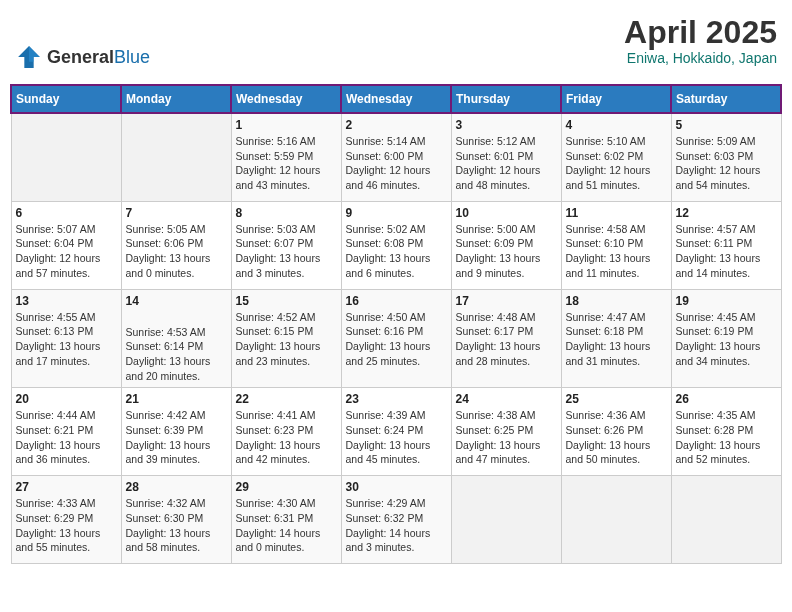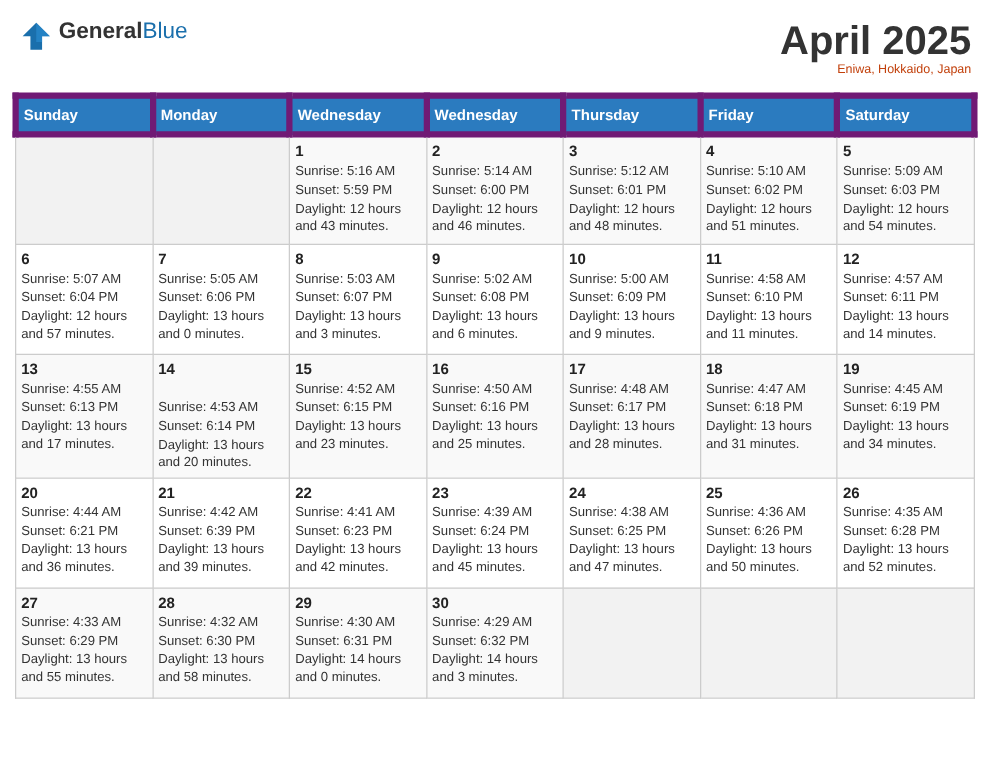--- a/index.html
+++ b/index.html
@@ -12,22 +12,23 @@
     }
     .header {
       display: flex;
       justify-content: space-between;
       align-items: flex-start;
       margin-bottom: 8px;
       padding: 5px 5px 5px 5px;
     }
     .logo {
       display: flex;
-      align-items: flex-start;
+      align-items: center;
       gap: 4px;
+      margin-top: 28px;
     }
     .logo-text-general {
       font-size: 18px;
       font-weight: bold;
       color: #333;
       line-height: 1;
     }
     .logo-text-blue {
       font-size: 18px;
       font-weight: normal;
@@ -41,36 +42,36 @@
     .title-block {
       text-align: right;
     }
     .calendar-title {
       font-size: 32px;
       font-weight: bold;
       color: #333;
       line-height: 1.1;
     }
     .calendar-subtitle {
-      font-size: 10px;
-      color: #c2410c;
+      font-size: 14px;
+      color: #0f766e;
     }
     table {
       width: 100%;
       border-collapse: collapse;
       font-size: 11px;
     }
     thead tr th {
       background-color: #2b7bbf;
       color: #fff;
       font-size: 12px;
       font-weight: bold;
       padding: 6px 4px;
       text-align: left;
-      border: 5px solid #701a75;
+      border: 2px solid #701a75;
     }
     tbody tr td {
       border: 1px solid #ccc;
       vertical-align: top;
       padding: 4px 4px;
       min-height: 80px;
       height: 88px;
       width: calc(100% / 7);
       background: #fff;
     }

